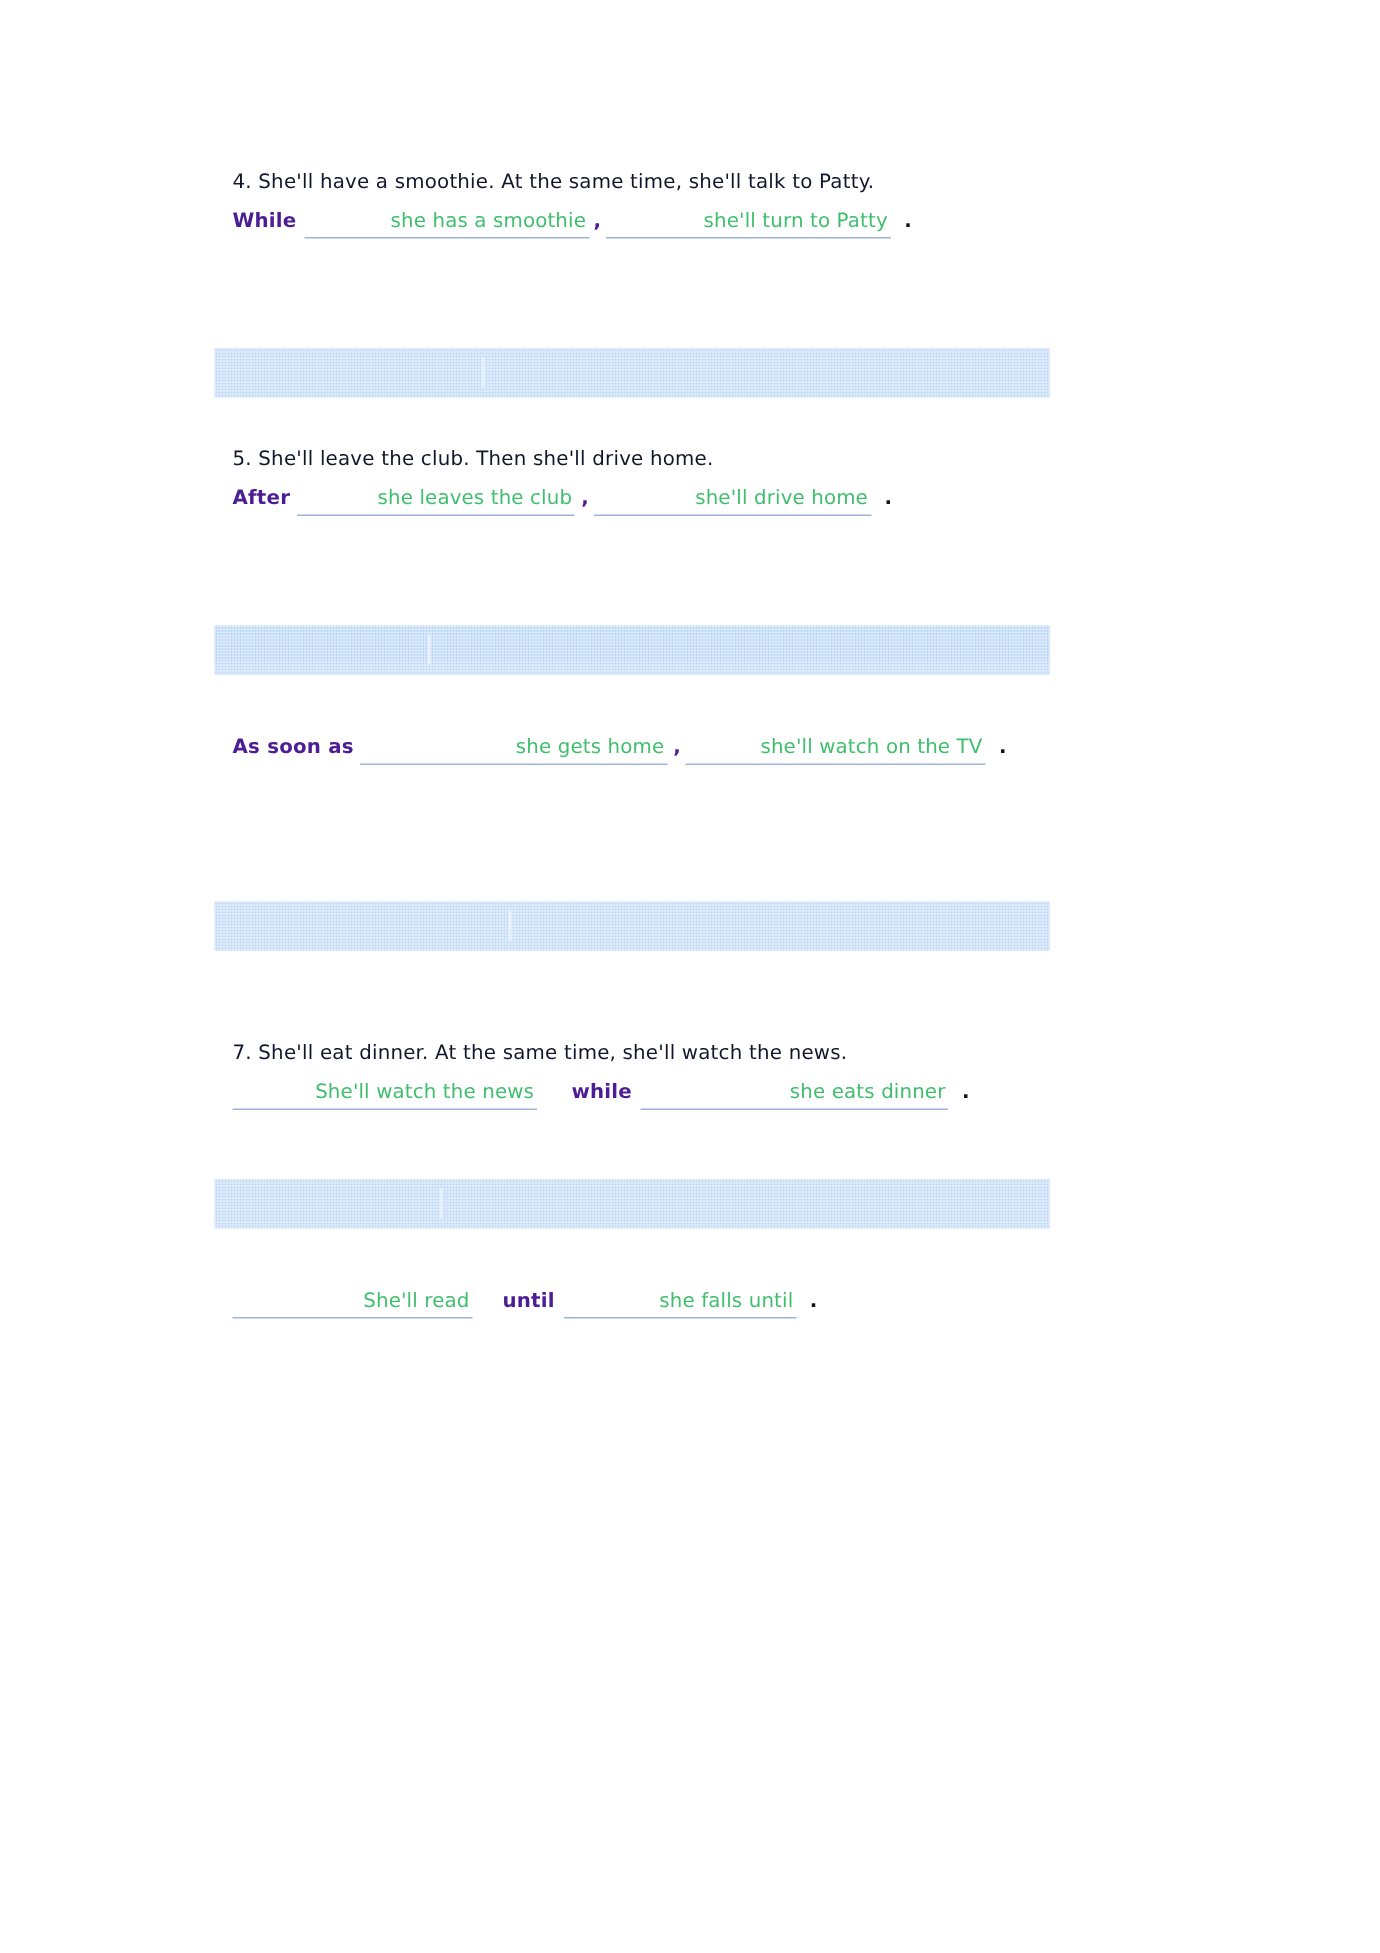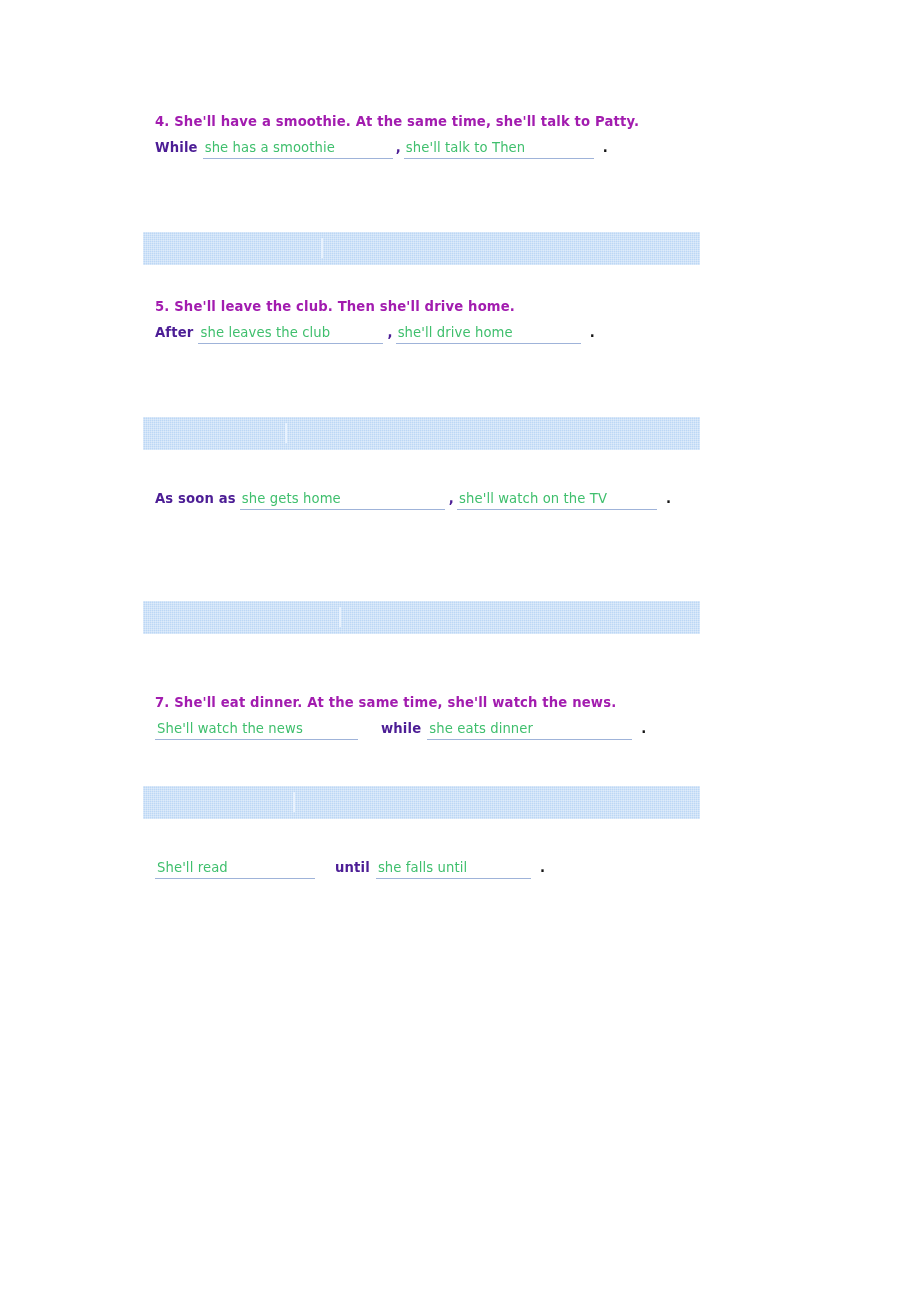--- a/index.html
+++ b/index.html
@@ -24,25 +24,25 @@
   }
 
   
   .item {
     position: absolute;
     left: 155px;
   }
 
   .prompt-line {
     font-size: 13.2px;
-    color: #a21caf;
+    color: #0f172a;
     white-space: nowrap;
     letter-spacing: 0.15px;
     line-height: 18px;
-    font-weight: 700;
+    font-weight: 400;
     -webkit-font-smoothing: none;
   }
 
   .answer-line {
     margin-top: 8px;
     font-size: 13.2px;
     color: #141414;
     white-space: nowrap;
     line-height: 18px;
     font-weight: 600;
@@ -62,21 +62,21 @@
     display: inline-block;
     position: relative;
     border-bottom: 1.3px solid #9fb3d9;
     color: #3fbf6d;
     font-weight: 400;
     font-size: 13.2px;
     letter-spacing: 0.1px;
     padding: 0 2px 1px 2px;
     box-sizing: border-box;
     white-space: pre;
-    text-align: left;
+    text-align: right;
     vertical-align: baseline;
   }
 
   .period {
     color: #141414;
     font-weight: 600;
     white-space: pre;
   }
 
   
@@ -111,21 +111,21 @@
 <body>
 
 <div class="page">
 
   <div class="item" style="top:113px;">
     <div class="prompt-line">4. She'll  have a smoothie.  At the same time,  she'll  talk  to Patty.</div>
     <div class="answer-line">
       <span class="connector">While</span>
       <span class="blank" style="width:190px; margin-left:5px;">she has a smoothie</span>
       <span class="connector" style="margin:0 3px 0 3px;">,</span>
-      <span class="blank" style="width:190px;">she'll talk to Then</span>
+      <span class="blank" style="width:190px;">she'll turn to Patty</span>
       <span class="period" style="margin-left:9px;">.</span>
     </div>
   </div>
 
   <div class="band" style="top:232px;">
     <div class="band-caret" style="left:178px;"></div>
   </div>
 
   <div class="item" style="top:298px;">
     <div class="prompt-line">5. She'll  leave the club. Then she'll  drive  home.</div>

